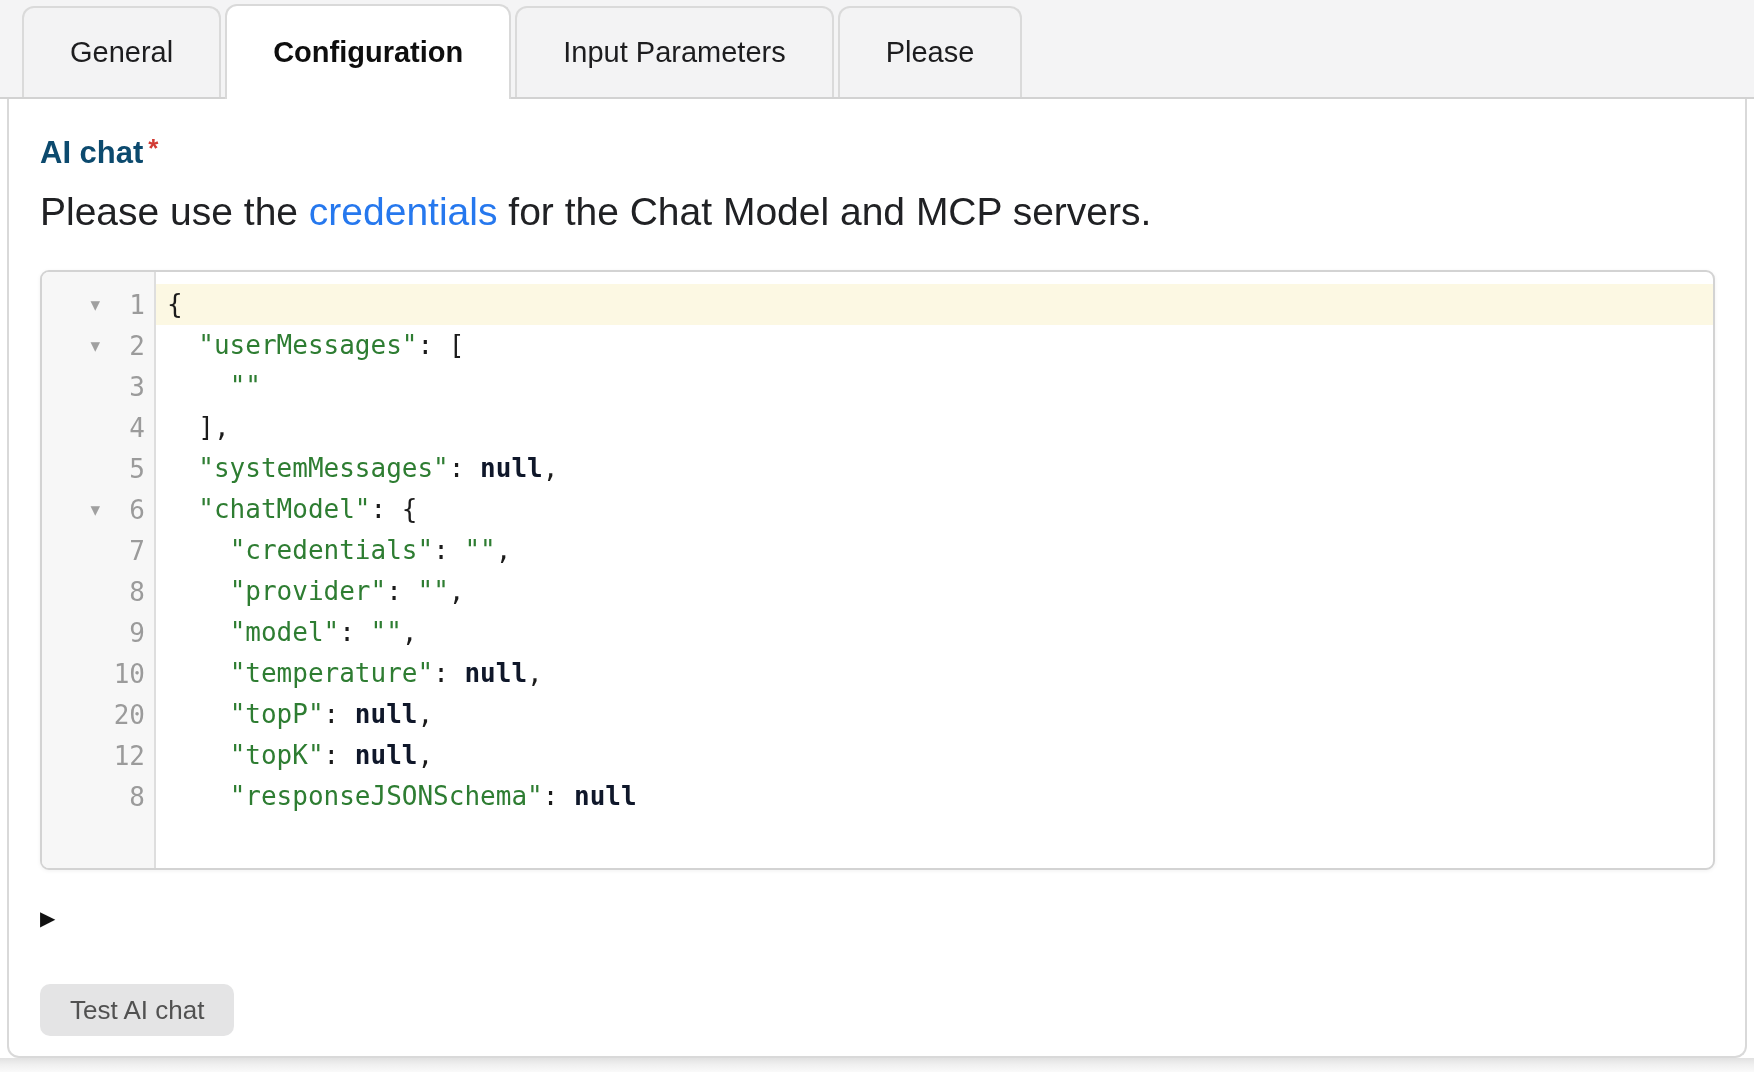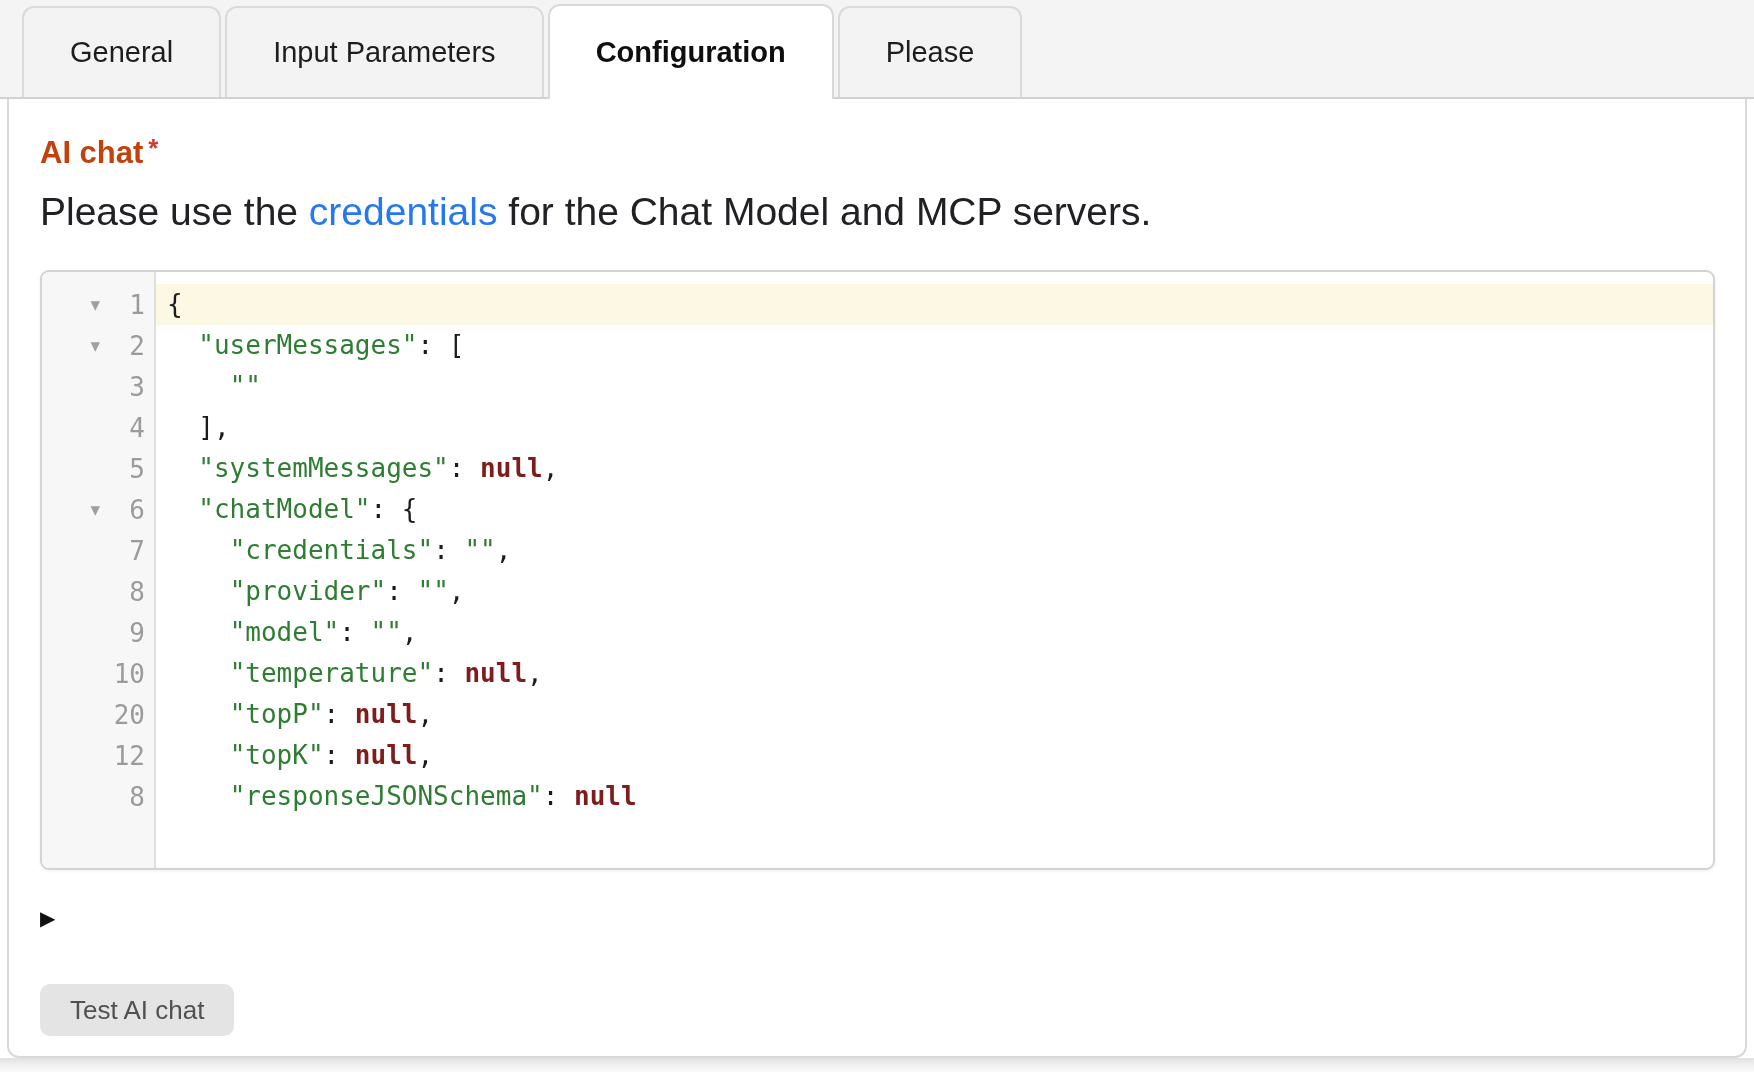--- a/index.html
+++ b/index.html
@@ -57,21 +57,21 @@
     height: 959px;
     position: relative;
     z-index: 1;
   }
   .panel-content { padding: 34px 30px 0 31px; }
 
   .field-label-row { margin-bottom: 22px; }
   .field-label {
     font-size: 31px;
     font-weight: bold;
-    color: #c2410c;
+    color: #0c4a6e;
     line-height: 38px;
   }
   .required-marker {
     font-weight: bold;
     font-size: 26px;
     vertical-align: super;
     margin-left: 5px;
   }
 
   .field-desc {
@@ -134,21 +134,21 @@
   }
   .code-line {
     height: 41px;
     line-height: 41px;
     padding-left: 11px;
     white-space: pre;
     color: #1b1b1b;
   }
   .code-line.active { background: #fcf8e3; }
   .tok-key, .tok-str { color: #2e7d32; }
-  .tok-null { color: #7f1d1d; font-weight: bold; }
+  .tok-null { color: #0f172a; font-weight: bold; }
   .tok-punc { color: #1b1b1b; }
 
   
   .learn-more {
     margin-top: 30px;
     display: flex;
     align-items: center;
     font-size: 29px;
     color: #1c1c1c;
     cursor: pointer;
@@ -179,22 +179,22 @@
     height: 14px;
     width: 1754px;
     background: linear-gradient(180deg, #e1e1e1 0%, #efefef 45%, #fafafa 100%);
   }
 </style>
 </head>
 <body>
 
 <div class="tab-strip">
   <div class="tab">General</div>
+  <div class="tab active">Configuration</div>
   <div class="tab">Input Parameters</div>
-  <div class="tab active">Configuration</div>
   <div class="tab">Please</div>
 </div>
 
 <div class="panel">
   <div class="panel-content">
 
     <div class="field-label-row">
       <span class="field-label">AI chat</span><span class="required-marker" style="color: rgb(210, 59, 52);">*</span>
     </div>
 

